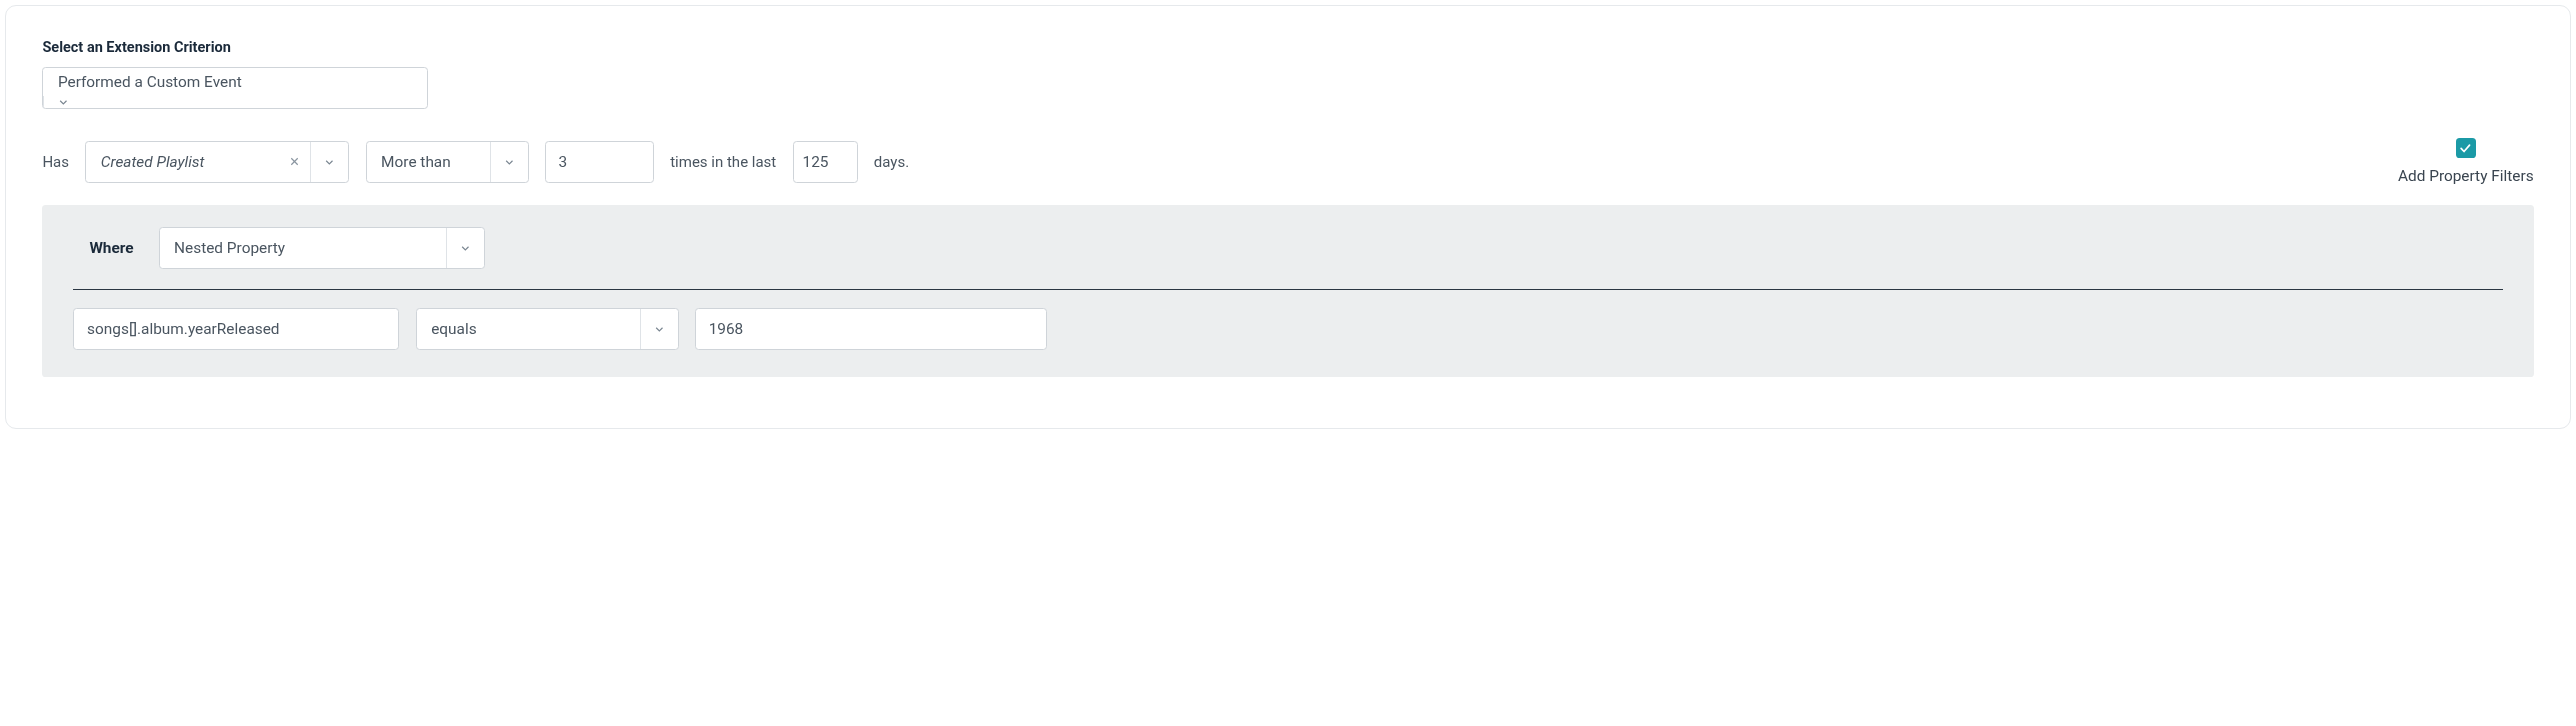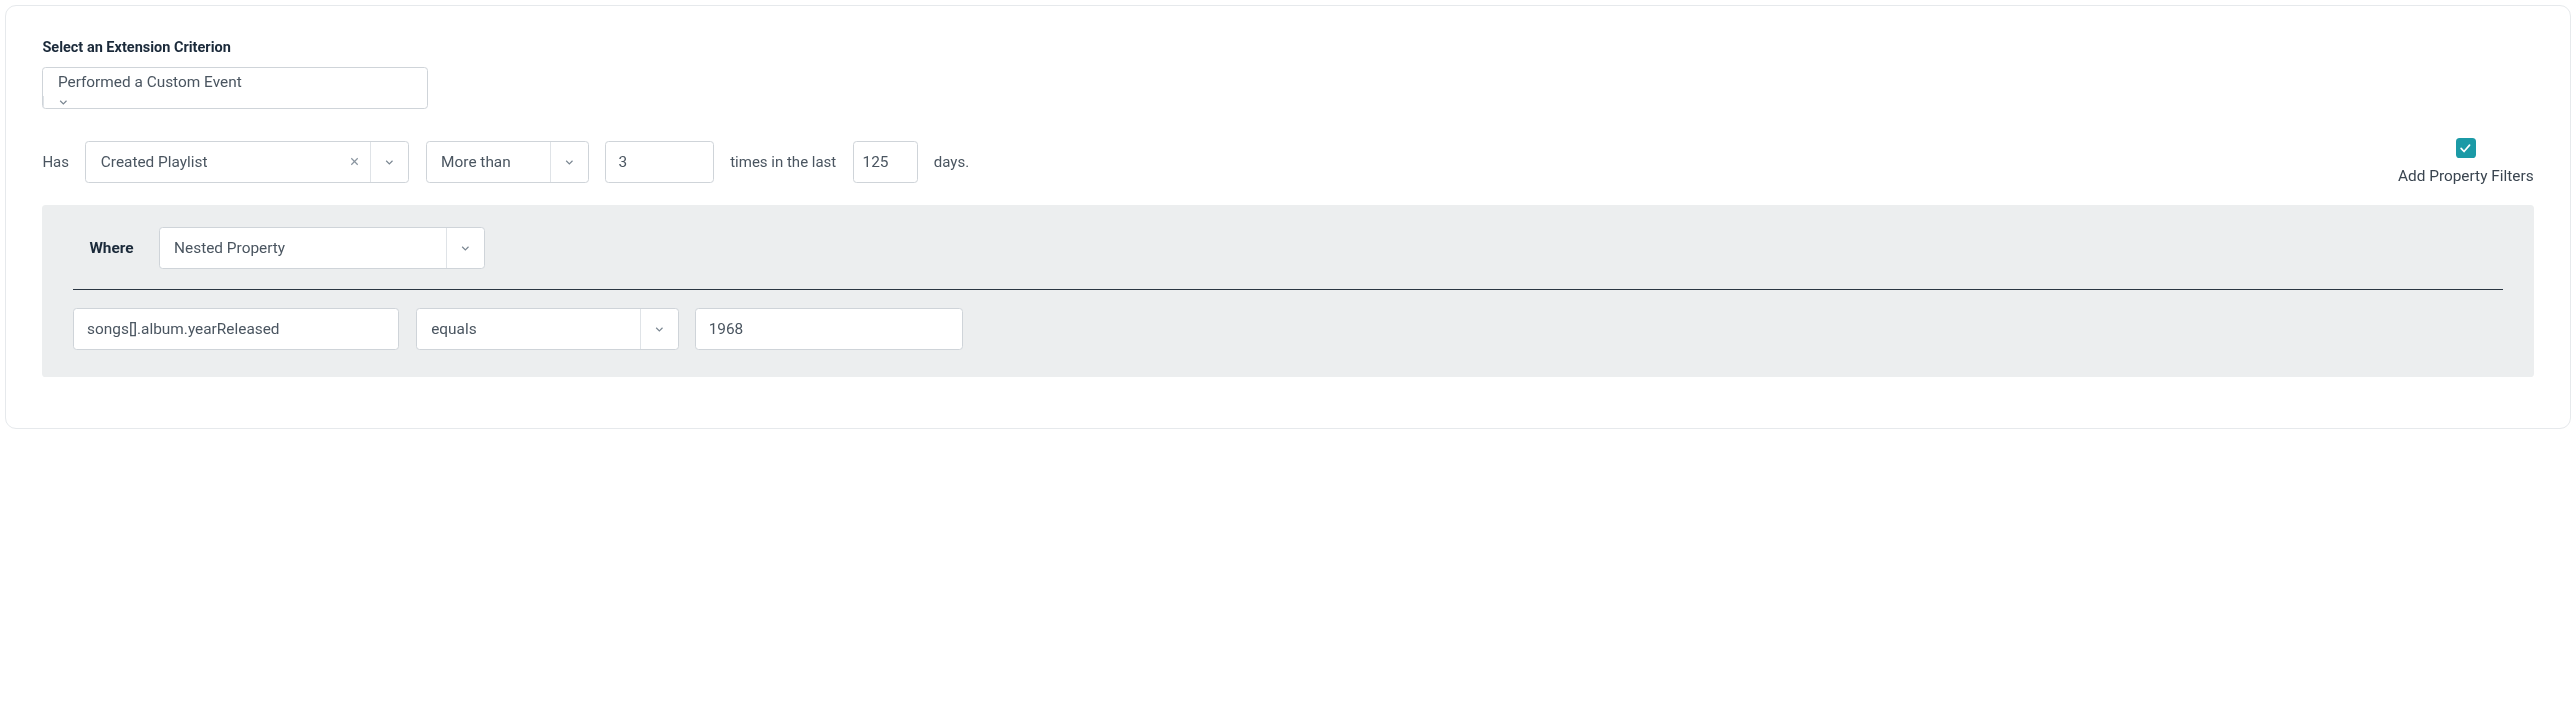--- a/index.html
+++ b/index.html
@@ -133,21 +133,21 @@
     <div class="select-caret">
       <svg width="12.7" height="12.7" viewBox="0 0 24 24" fill="none" stroke="#7a8691" stroke-width="2.2">
           <polyline points="6 9 12 15 18 9"></polyline>
         </svg>
     </div>
   </div>
 
   <div class="row">
     <div class="static-text">Has</div>
 
-    <div class="select" style="width:324px;">
+    <div class="select" style="width:264px;font-style:italic;">
       <div class="select-value" style="flex:1;">Created Playlist</div>
       <div class="select-clear">
         <svg width="11" height="11" viewBox="0 0 24 24" fill="none" stroke="#8a95a0" stroke-width="2.6">
             <line x1="5" y1="5" x2="19" y2="19"></line>
             <line x1="19" y1="5" x2="5" y2="19"></line>
           </svg>
       </div>
       <div class="select-caret">
         <svg width="12.7" height="12.7" viewBox="0 0 24 24" fill="none" stroke="#7a8691" stroke-width="2.2">
             <polyline points="6 9 12 15 18 9"></polyline>
@@ -204,18 +204,18 @@
 
       <div class="select" style="width:263px;background:#fff;">
         <div class="select-value" style="flex:1;">equals</div>
         <div class="select-caret">
           <svg width="12.7" height="12.7" viewBox="0 0 24 24" fill="none" stroke="#7a8691" stroke-width="2.2">
               <polyline points="6 9 12 15 18 9"></polyline>
             </svg>
         </div>
       </div>
 
-      <input class="input" style="width: 268px;" value="1968">
+      <input class="input" style="width: 352px;" value="1968">
     </div>
   </div>
 
 </div>
 
 
 </body></html>

